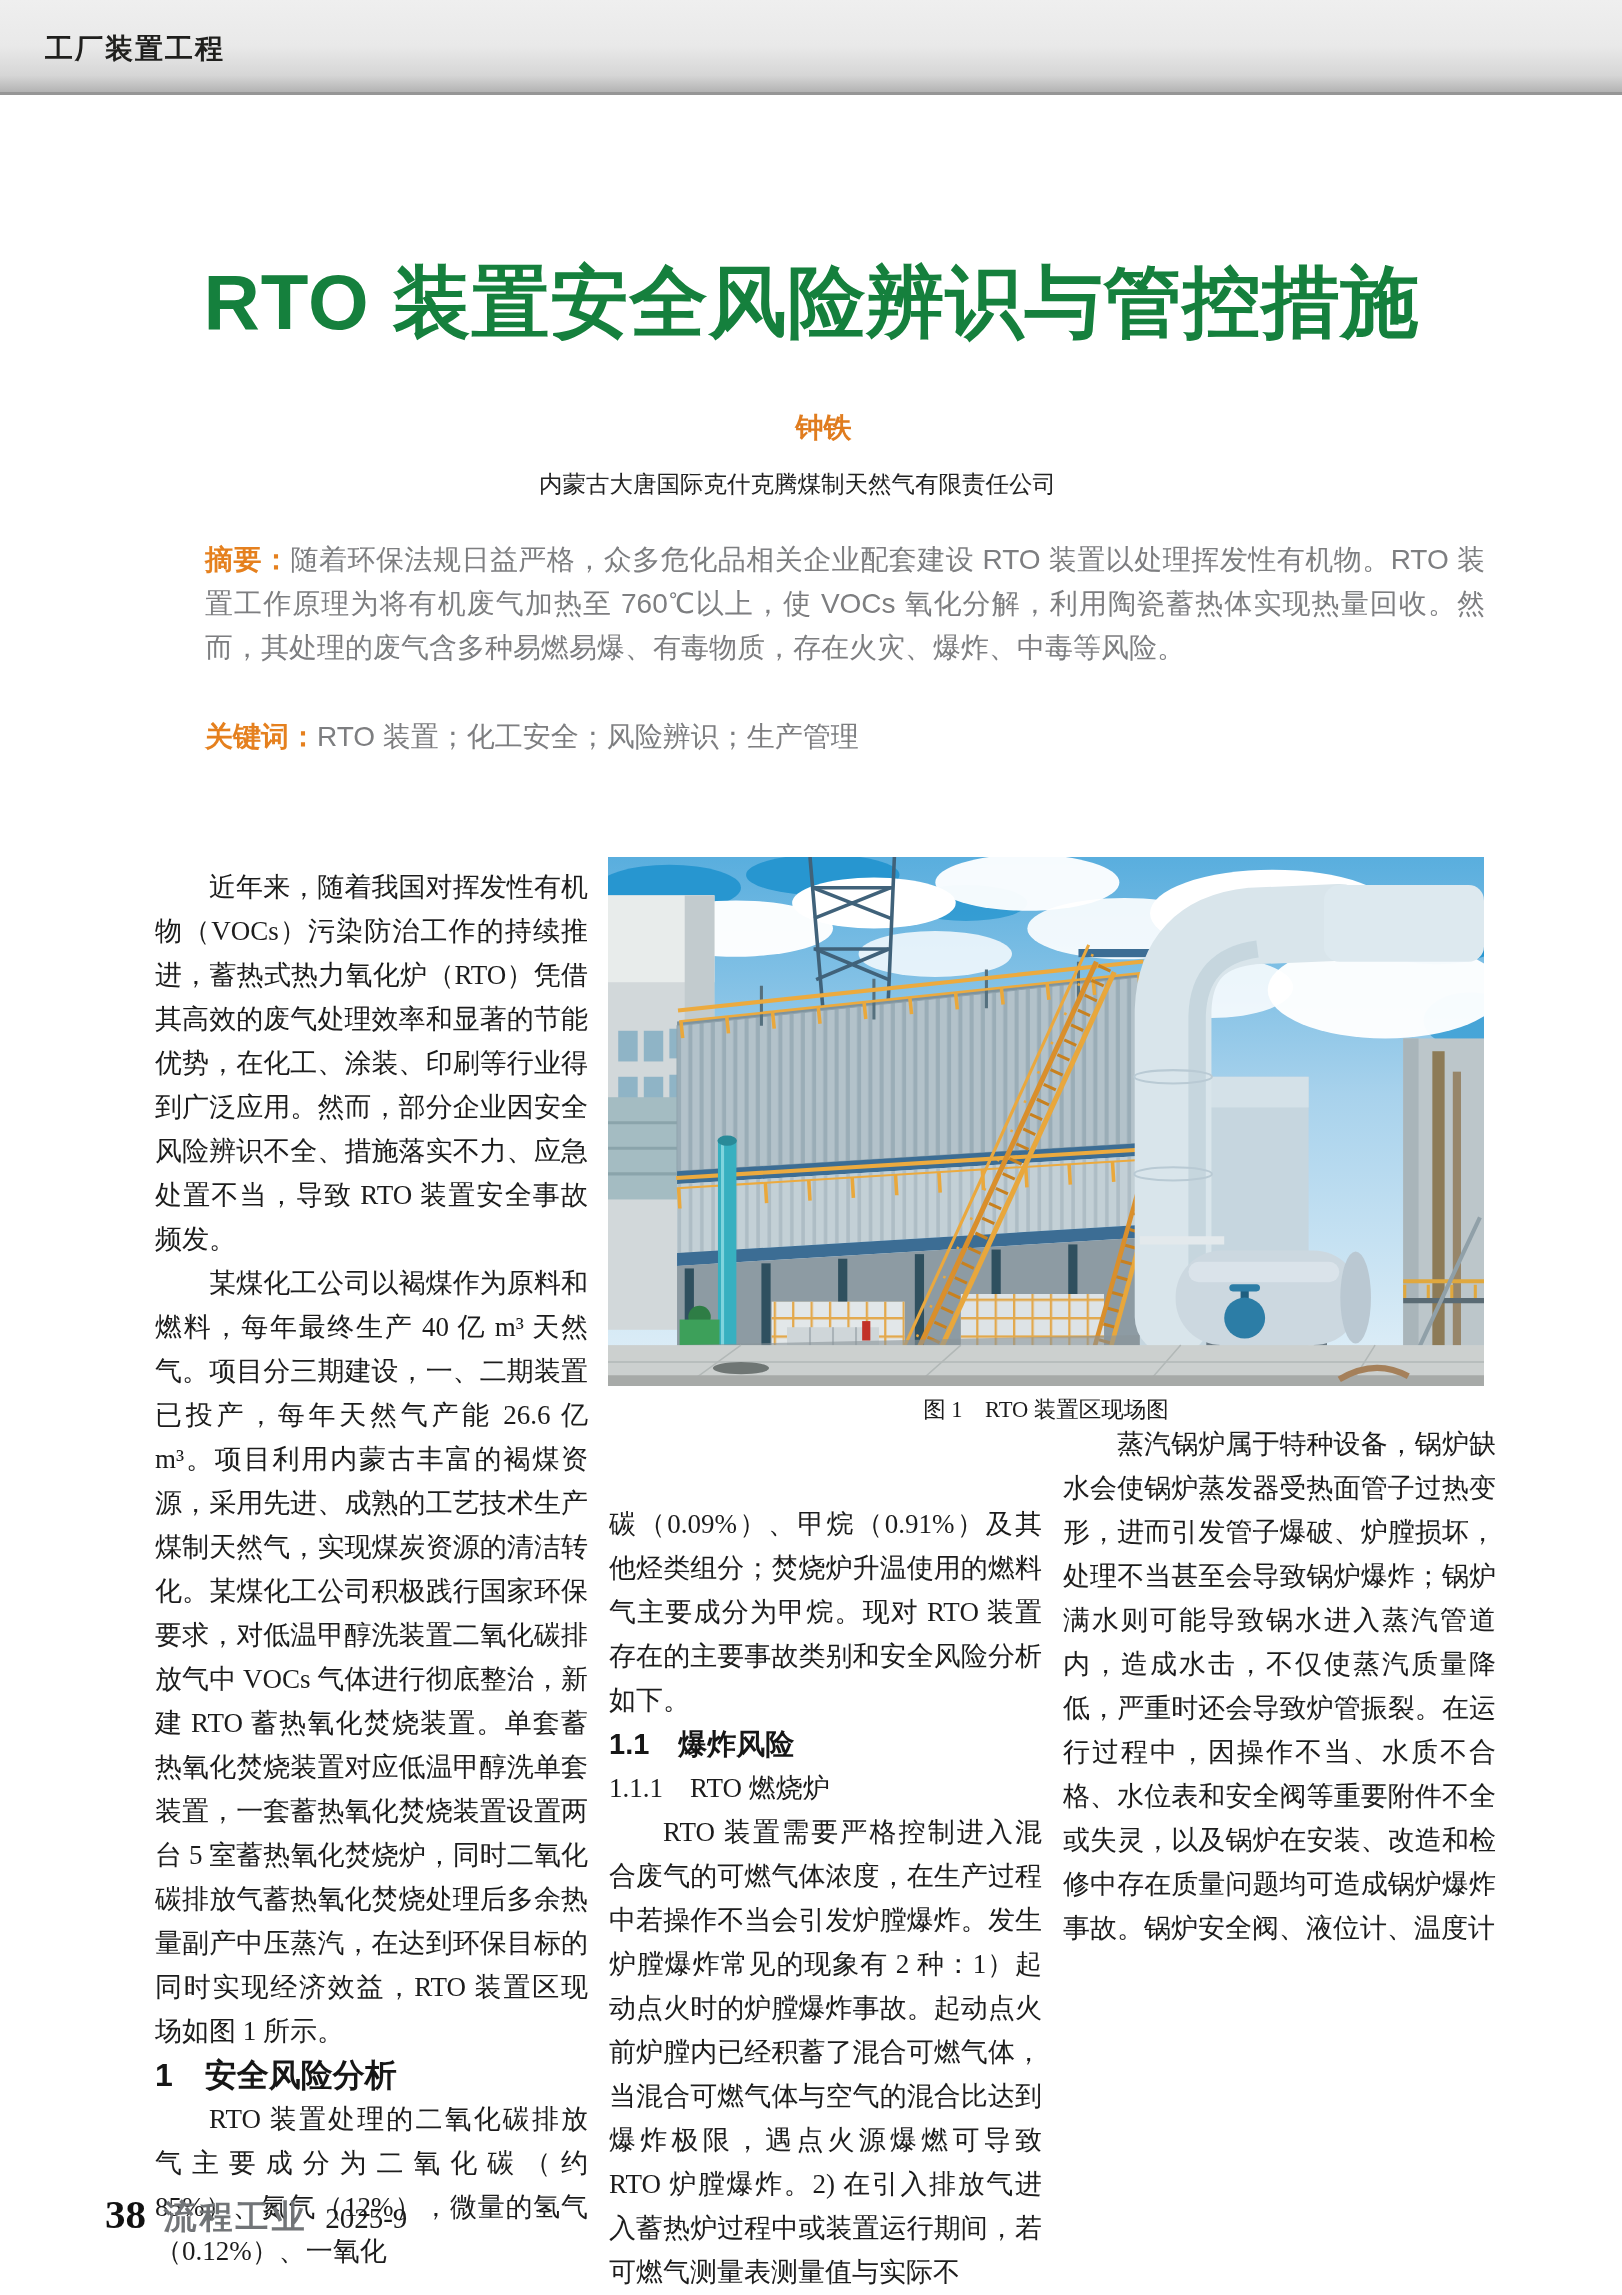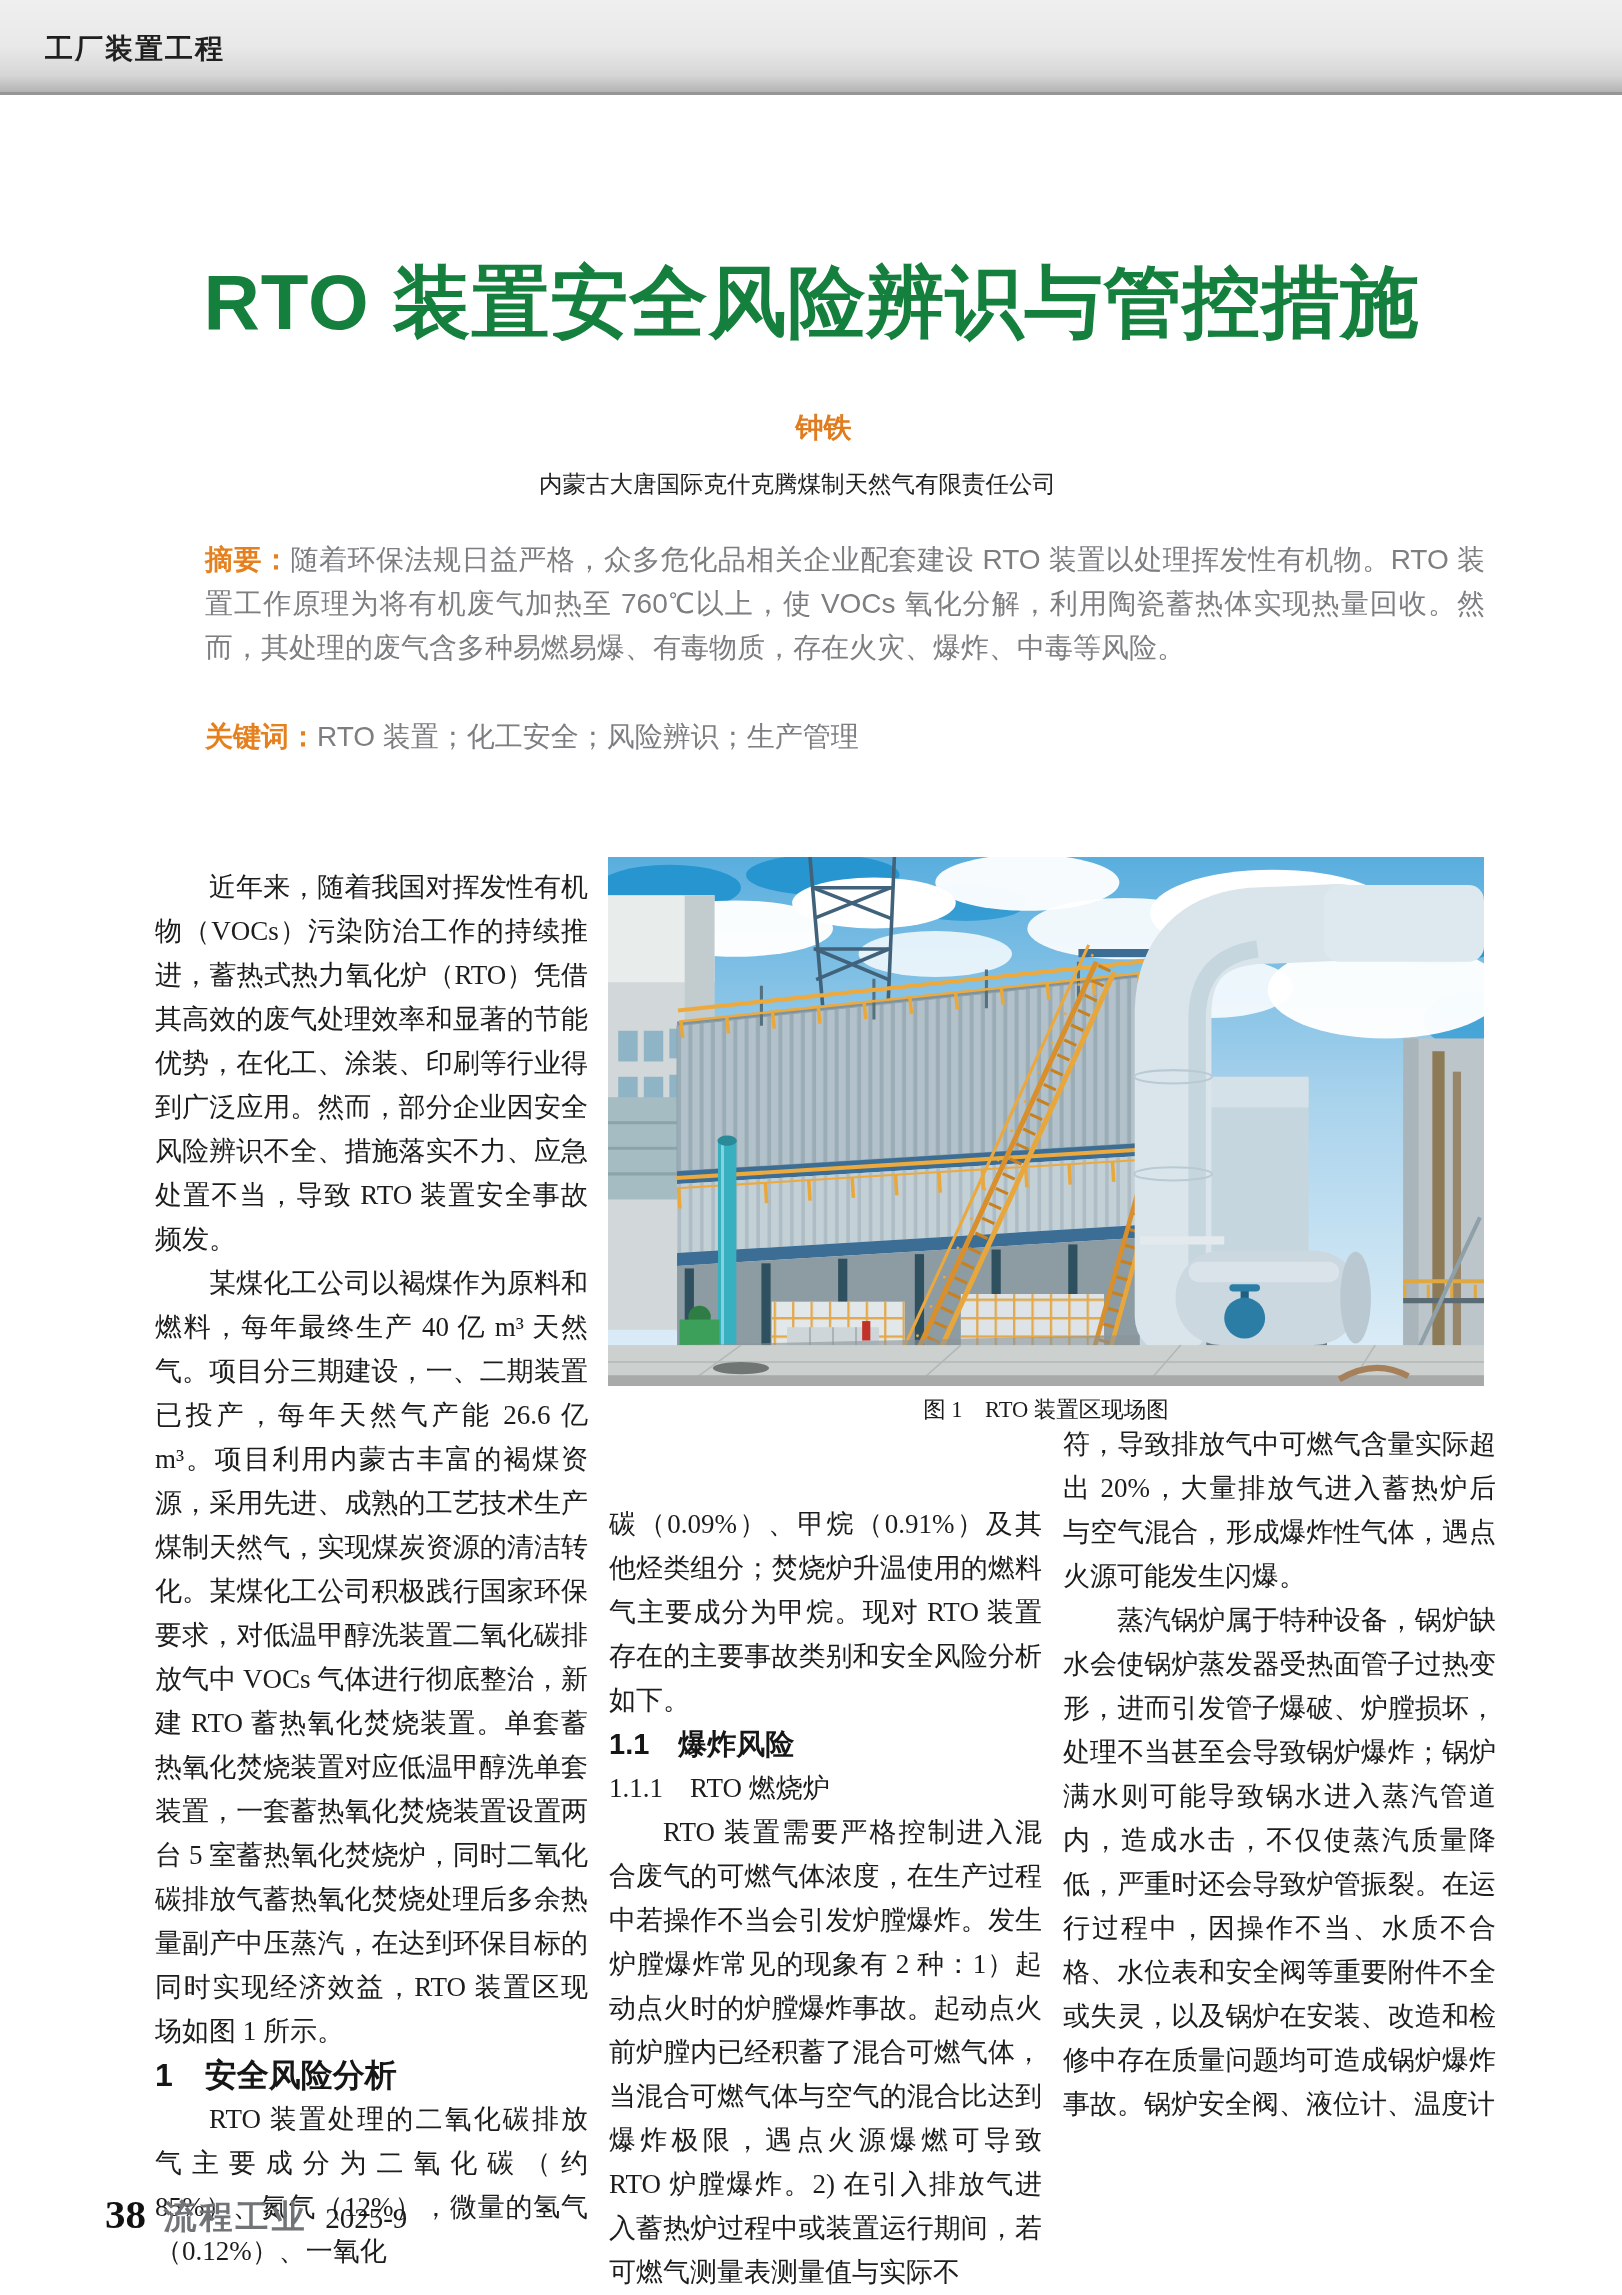--- a/index.html
+++ b/index.html
@@ -274,21 +274,20 @@
   <div class="figcaption">图 1　RTO 装置区现场图</div>
 
   <div class="col col-mid">
     <p class="cont">碳（0.09%）、甲烷（0.91%）及其他烃类组分；焚烧炉升温使用的燃料气主要成分为甲烷。现对 RTO 装置存在的主要事故类别和安全风险分析如下。</p>
     <p class="h-sub">1.1　爆炸风险</p>
     <p class="h-sub3">1.1.1　RTO 燃烧炉</p>
     <p class="para">RTO 装置需要严格控制进入混合废气的可燃气体浓度，在生产过程中若操作不当会引发炉膛爆炸。发生炉膛爆炸常见的现象有 2 种：1）起动点火时的炉膛爆炸事故。起动点火前炉膛内已经积蓄了混合可燃气体，当混合可燃气体与空气的混合比达到爆炸极限，遇点火源爆燃可导致 RTO 炉膛爆炸。2) 在引入排放气进入蓄热炉过程中或装置运行期间，若可燃气测量表测量值与实际不</p>
   </div>
 
   <div class="col col-right">
-    <p class="cont">符，导致排放气中可燃气含量实际超出 20%，大量排放气进入蓄热炉后与空气混合，形成爆炸性气体，遇点火源可能发生闪爆。</p>
     <p class="para">蒸汽锅炉属于特种设备，锅炉缺水会使锅炉蒸发器受热面管子过热变形，进而引发管子爆破、炉膛损坏，处理不当甚至会导致锅炉爆炸；锅炉满水则可能导致锅水进入蒸汽管道内，造成水击，不仅使蒸汽质量降低，严重时还会导致炉管振裂。在运行过程中，因操作不当、水质不合格、水位表和安全阀等重要附件不全或失灵，以及锅炉在安装、改造和检修中存在质量问题均可造成锅炉爆炸事故。锅炉安全阀、液位计、温度计</p>
   </div>
 
   <div class="footer">
     <span class="pageno">38</span>
     <span class="journal-logo">流程工业</span>
     <span class="issue">2025-9</span>
   </div>
 
 </div>

